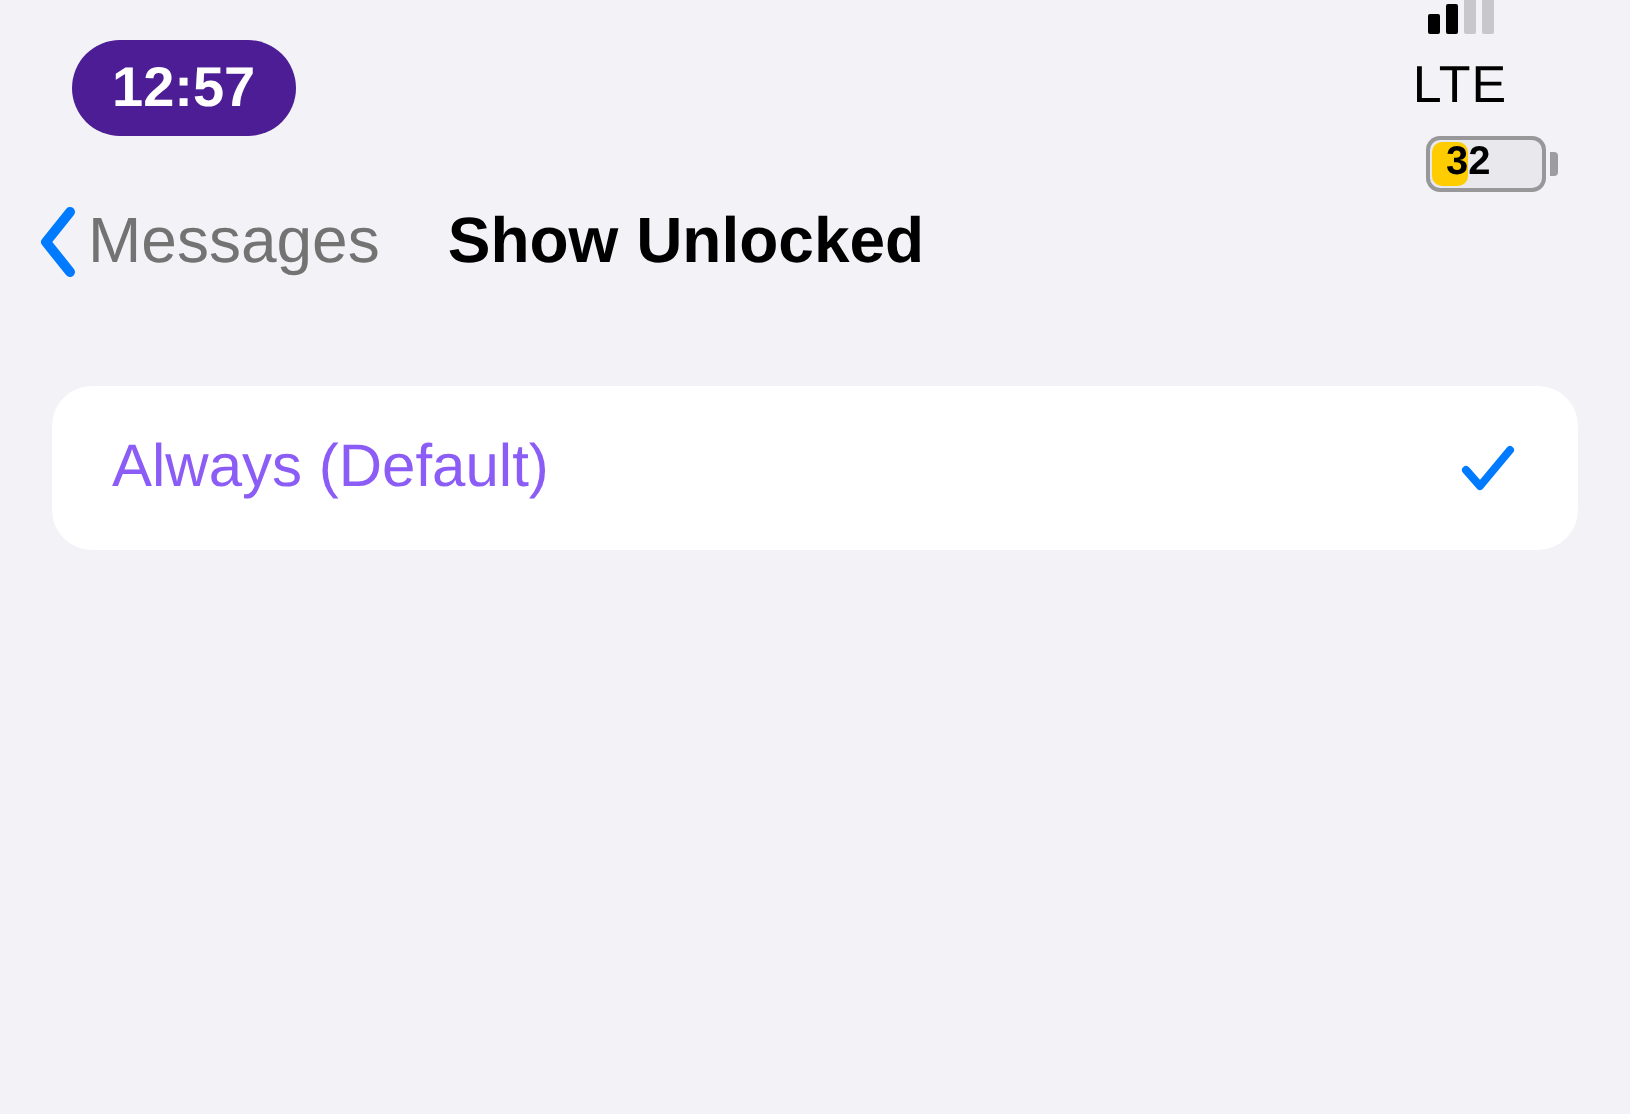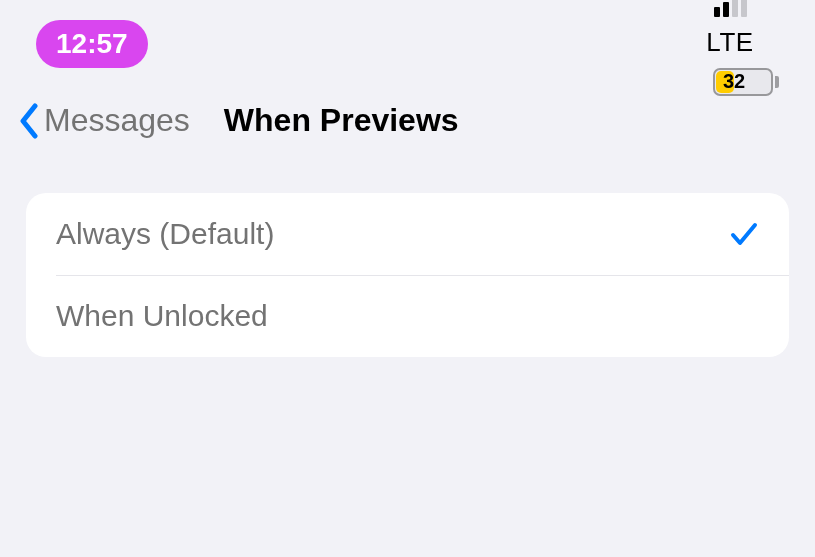--- a/index.html
+++ b/index.html
@@ -16,21 +16,21 @@
     }
     
     .status-bar {
       display: flex;
       justify-content: space-between;
       align-items: center;
       padding: 16px 36px 0 36px;
       height: 72px;
     }
     .time-pill {
-      background: #d946ef;
+      background: #4c1d95;
       color: #ffffff;
       font-size: 28px;
       font-weight: 600;
       border-radius: 24px;
       padding: 4px 20px;
       line-height: 1.4;
     }
     .status-right {
       display: flex;
       align-items: center;
@@ -132,21 +132,21 @@
       background: #ffffff;
       border-radius: 20px;
       overflow: hidden;
     }
     .option-row {
       display: flex;
       align-items: center;
       justify-content: space-between;
       padding: 24px 30px;
       font-size: 30px;
-      color: #737373;
+      color: #8b5cf6;
       cursor: pointer;
       position: relative;
     }
     .option-row + .option-row::before {
       content: "";
       position: absolute;
       left: 30px;
       right: 0;
       top: 0;
       height: 1px;
@@ -187,27 +187,23 @@
   </div>
 </div>
 
 <div class="nav-header">
   <div class="back-button">
     <svg class="chevron-back" viewBox="0 0 22 36">
       <polyline points="17,3 5,18 17,33" fill="none" stroke="#007aff" stroke-width="5" stroke-linecap="round" stroke-linejoin="round"></polyline>
     </svg>
     <span>Messages</span>
   </div>
-  <div class="nav-title">When Previews</div>
+  <div class="nav-title">Show Unlocked</div>
 </div>
 
 <div class="option-list">
   <div class="option-row">
     <span>Always (Default)</span>
     <svg class="check" viewBox="0 0 30 30">
       <polyline points="4,16 11,24 26,6"></polyline>
     </svg>
   </div>
-  <div class="option-row">
-    <span>When Unlocked</span>
-
-  </div>
 </div>
 
 </body></html>

